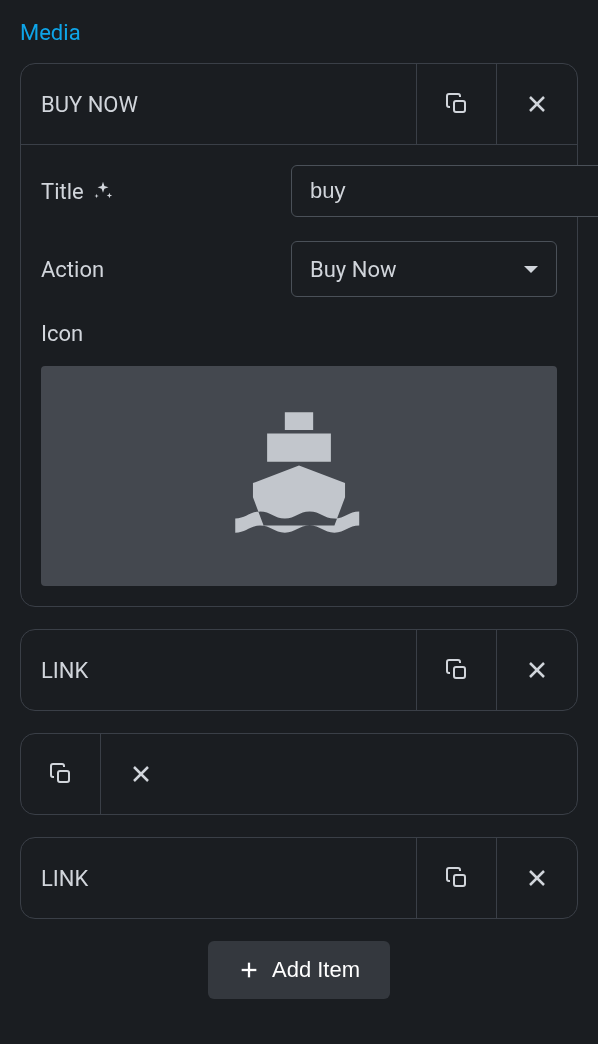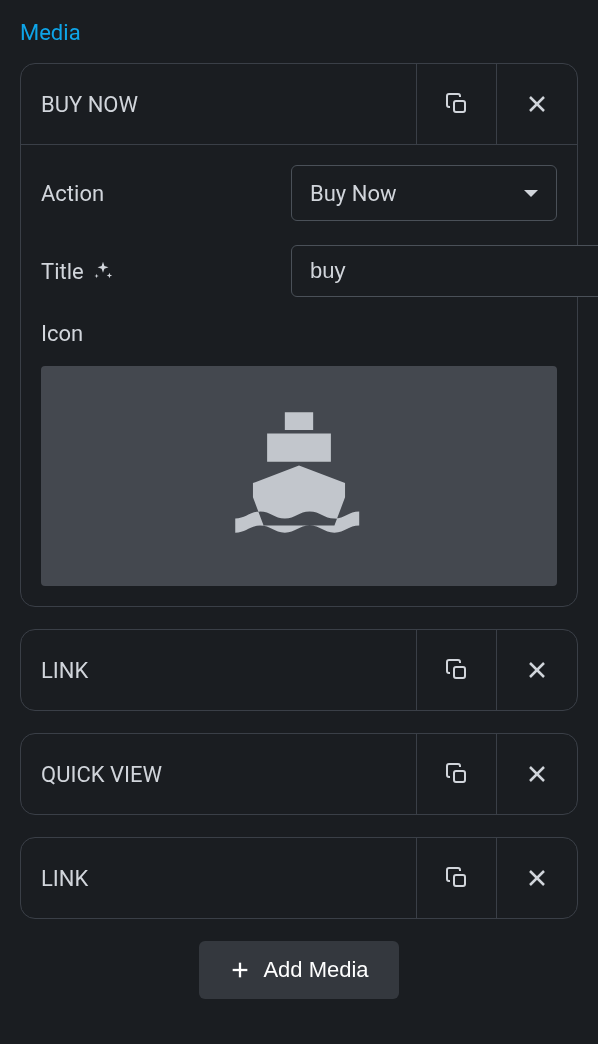--- a/index.html
+++ b/index.html
@@ -167,37 +167,37 @@
     </div>
     <div class="icon-btn">
       <svg viewBox="0 0 24 24" fill="none" stroke="currentColor" stroke-width="2.5">
         <line x1="5" y1="5" x2="19" y2="19"></line>
         <line x1="19" y1="5" x2="5" y2="19"></line>
       </svg>
     </div>
   </div>
   <div class="item-body">
     <div class="form-row">
+      <div class="form-label">
+        <span>Title</span>
+        <svg class="sparkle-icon" viewBox="0 0 24 24">
+          <path d="M12 2l1.5 4.5L18 8l-4.5 1.5L12 14l-1.5-4.5L6 8l4.5-1.5L12 2zM19 14l.8 2.2L22 17l-2.2.8L19 20l-.8-2.2L16 17l2.2-.8L19 14zM5 15l.6 1.8L7.4 17.4 5.6 18 5 19.8 4.4 18 2.6 17.4 4.4 16.8 5 15z"></path>
+        </svg>
+      </div>
+      <input type="text" class="text-input" value="buy" style="">
+    </div>
+    <div class="form-row">
       <div class="form-label">Action</div>
       <div class="select-wrapper">
         <div class="select-input">
           <span>Buy Now</span>
           <span class="chevron-down"></span>
         </div>
       </div>
     </div>
-    <div class="form-row">
-      <div class="form-label">
-        <span>Title</span>
-        <svg class="sparkle-icon" viewBox="0 0 24 24">
-          <path d="M12 2l1.5 4.5L18 8l-4.5 1.5L12 14l-1.5-4.5L6 8l4.5-1.5L12 2zM19 14l.8 2.2L22 17l-2.2.8L19 20l-.8-2.2L16 17l2.2-.8L19 14zM5 15l.6 1.8L7.4 17.4 5.6 18 5 19.8 4.4 18 2.6 17.4 4.4 16.8 5 15z"></path>
-        </svg>
-      </div>
-      <input type="text" class="text-input" value="buy" style="">
-    </div>
     <div class="form-label icon-label-row">Icon</div>
     <div class="icon-preview">
       <svg viewBox="0 0 24 24">
         <path d="M10 3h4v2.5h-4V3zm-2.5 3h9V10H7.5V6zM12 10.5L5.5 13v2l1.5 4h10l1.5-4v-2L12 10.5zM3 18c1.5 0 2-1 3.5-1s2 1 3.5 1 2-1 3.5-1 2 1 3.5 1 2-1 3.5-1v2c-1.5 0-2 1-3.5 1s-2-1-3.5-1-2 1-3.5 1-2-1-3.5-1-2 1-3.5 1v-2z"></path>
       </svg>
     </div>
   </div>
 </div>
 
 <div class="item-card">
@@ -213,21 +213,20 @@
       <svg viewBox="0 0 24 24" fill="none" stroke="currentColor" stroke-width="2.5">
         <line x1="5" y1="5" x2="19" y2="19"></line>
         <line x1="19" y1="5" x2="5" y2="19"></line>
       </svg>
     </div>
   </div>
 </div>
 
 <div class="item-card">
   <div class="item-header">
-    <div class="item-label">QUICK VIEW</div>
     <div class="icon-btn">
       <svg viewBox="0 0 24 24" fill="none" stroke="currentColor" stroke-width="2">
         <rect x="9" y="9" width="11" height="11" rx="2"></rect>
         <path d="M5 15H4a2 2 0 0 1-2-2V4a2 2 0 0 1 2-2h9a2 2 0 0 1 2 2v1"></path>
       </svg>
     </div>
     <div class="icon-btn">
       <svg viewBox="0 0 24 24" fill="none" stroke="currentColor" stroke-width="2.5">
         <line x1="5" y1="5" x2="19" y2="19"></line>
         <line x1="19" y1="5" x2="5" y2="19"></line>
@@ -252,14 +251,14 @@
       </svg>
     </div>
   </div>
 </div>
 
 <button class="add-btn">
   <svg viewBox="0 0 24 24" fill="none" stroke="currentColor" stroke-width="2.5">
     <line x1="12" y1="4" x2="12" y2="20"></line>
     <line x1="4" y1="12" x2="20" y2="12"></line>
   </svg>
-  <span>Add Media</span>
+  <span>Add Item</span>
 </button>
 
 </body></html>

